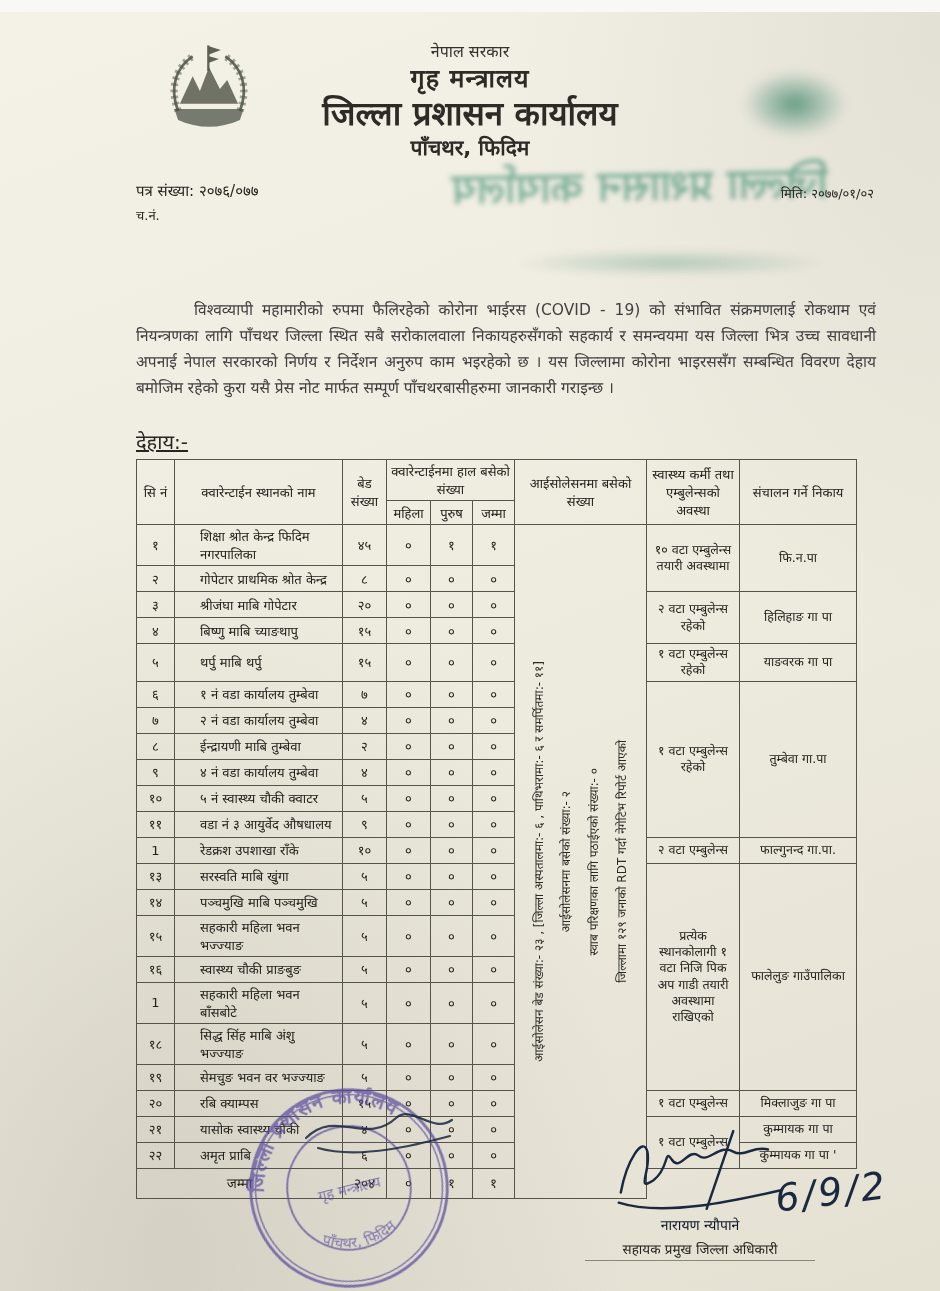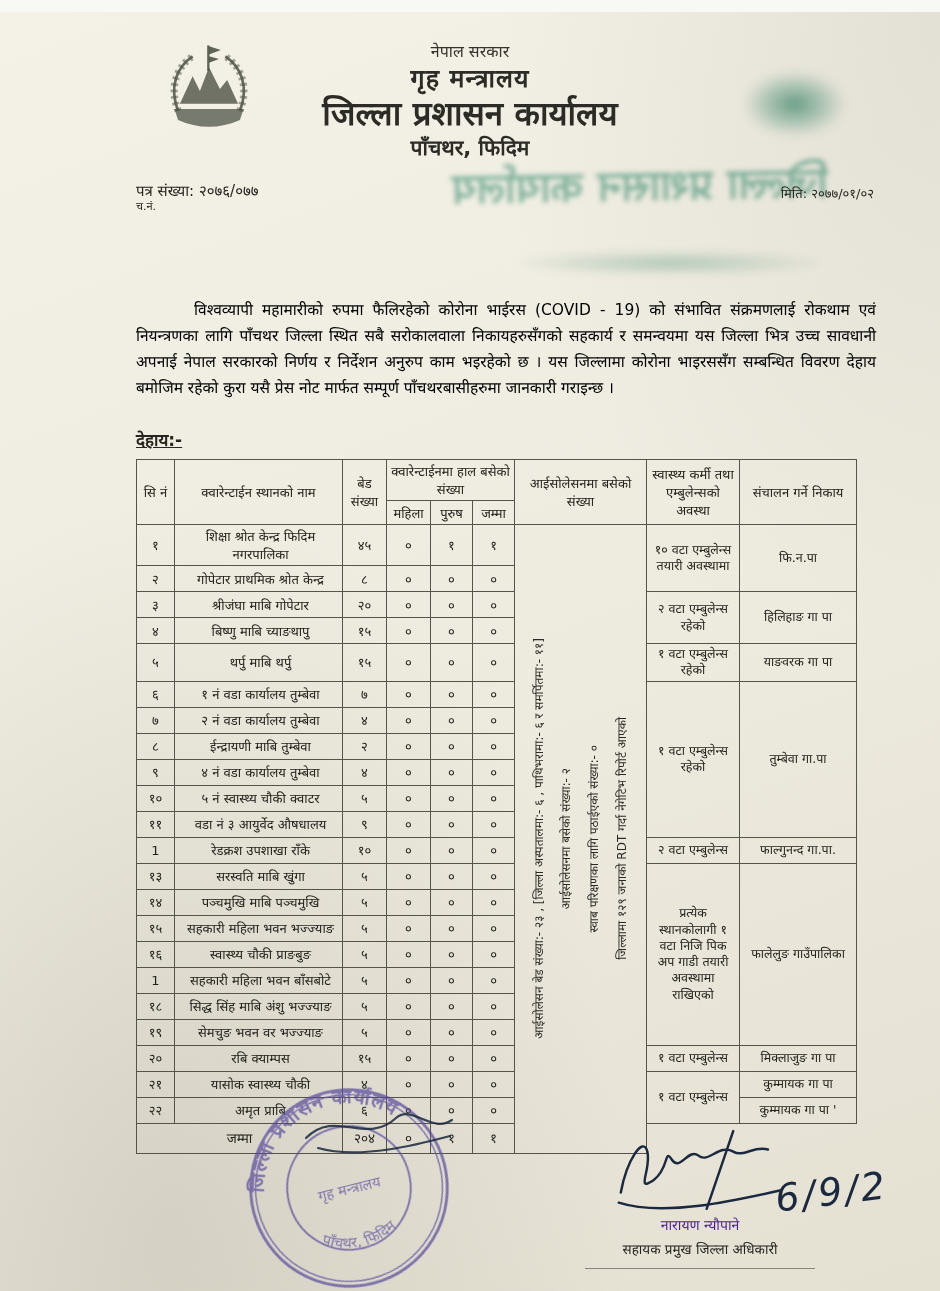--- a/index.html
+++ b/index.html
@@ -23,52 +23,52 @@
     background:radial-gradient(ellipse at center, rgba(18,110,78,.25), rgba(18,110,78,0) 75%);filter:blur(3px)}
 
   
   .emblem{position:absolute;left:163px;top:40px;width:92px;height:100px}
   .h-gov{position:absolute;top:40px;font-size:16px;color:#33322c}
   .h-ministry{position:absolute;top:60px;font-size:25px;font-weight:700;letter-spacing:1px;color:#2c2b26}
   .h-office{position:absolute;top:90px;font-size:33px;font-weight:700;color:#2c2b26}
   .h-place{position:absolute;top:133px;font-size:21px;font-weight:700;color:#2c2b26}
   .meta-letter{position:absolute;left:136px;top:180px;font-size:15px}
   .meta-date{position:absolute;right:66px;top:184px;font-size:13px}
-  .meta-ref{position:absolute;left:136px;top:198px;font-size:11px}
+  .meta-ref{position:absolute;left:136px;top:206px;font-size:13px}
 
   .doc-title{position:absolute;top:237px;font-size:18px;font-weight:700;color:#23221c}
   .doc-subtitle{position:absolute;top:268px;font-size:15px}
   .doc-body{position:absolute;left:136px;top:297px;width:740px;font-size:15.5px;line-height:26px;
-    text-align:justify;text-indent:58px;color:#000000}
-  .doc-details-label{position:absolute;left:136px;top:428px;font-size:17px;font-weight:700;text-decoration:underline}
+    text-align:justify;text-indent:58px;color:#404040}
+  .doc-details-label{position:absolute;left:136px;top:428px;font-size:20px;font-weight:400;text-decoration:underline}
 
   
   #qtable{position:absolute;left:136px;top:459px;width:720px;border-collapse:collapse;table-layout:fixed}
   #qtable th,#qtable td{border:1px solid #56534b;font-size:13px;padding:2px 3px;text-align:center;
     vertical-align:middle;color:#23221c;font-weight:normal;overflow:hidden}
   #qtable thead tr.t1{height:38px}
   #qtable thead tr.t2{height:24px}
   #qtable tbody tr{height:26px}
-  #qtable td.name{text-align:center;padding-left:7px}
+  #qtable td.name{text-align:left;padding-left:25px}
   #qtable td.amb,#qtable td.op{font-size:12.5px;line-height:1.3}
   #qtable td.iso{position:relative}
   .iso-wrap{position:absolute;inset:6px;display:flex;justify-content:space-evenly;align-items:center}
   .v-line{writing-mode:vertical-rl;transform:rotate(180deg);font-size:12px;line-height:1.7;max-height:100%;color:#2a2923}
   #qtable tr.total-row{height:30px}
   #qtable tr.total-row td{font-size:13.5px}
 
   
   .stamp{position:absolute;left:243px;top:1082px;width:212px;height:212px;opacity:.72;
     transform:rotate(-14deg);filter:blur(.4px);pointer-events:none}
   .scribble{position:absolute;left:295px;top:1090px;width:170px;height:70px}
   .signature{position:absolute;left:607px;top:1125px;width:185px;height:92px}
   .hand-date{position:absolute;left:775px;top:1170px;font-size:38px;font-style:italic;letter-spacing:3px;
     color:var(--pen-ink,#1b2940);transform:rotate(-7deg)}
-  .sig-name{position:absolute;left:600px;top:1215px;width:200px;text-align:center;font-size:14px;color:#4c1d95}
-  .sig-designation{position:absolute;left:585px;top:1240px;width:230px;text-align:center;font-size:13.5px;color:#24231d;border-bottom:1px solid rgba(60,58,50,.55);padding-bottom:10px}
+  .sig-name{position:absolute;left:600px;top:1215px;width:200px;text-align:center;font-size:14px;color:#0f172a}
+  .sig-designation{position:absolute;left:585px;top:1240px;width:230px;text-align:center;font-size:13.5px;color:#24231d;border-bottom:1px solid rgba(60,58,50,.55);padding-bottom:2px}
 </style>
 </head>
 <body>
 
 <div id="page">
   <div class="paper"></div>
   <div class="topstrip"></div>
 
   <div class="bleed-main">जिल्ला प्रशासन कार्यालय</div>
   <div class="bleed-blob"></div>

